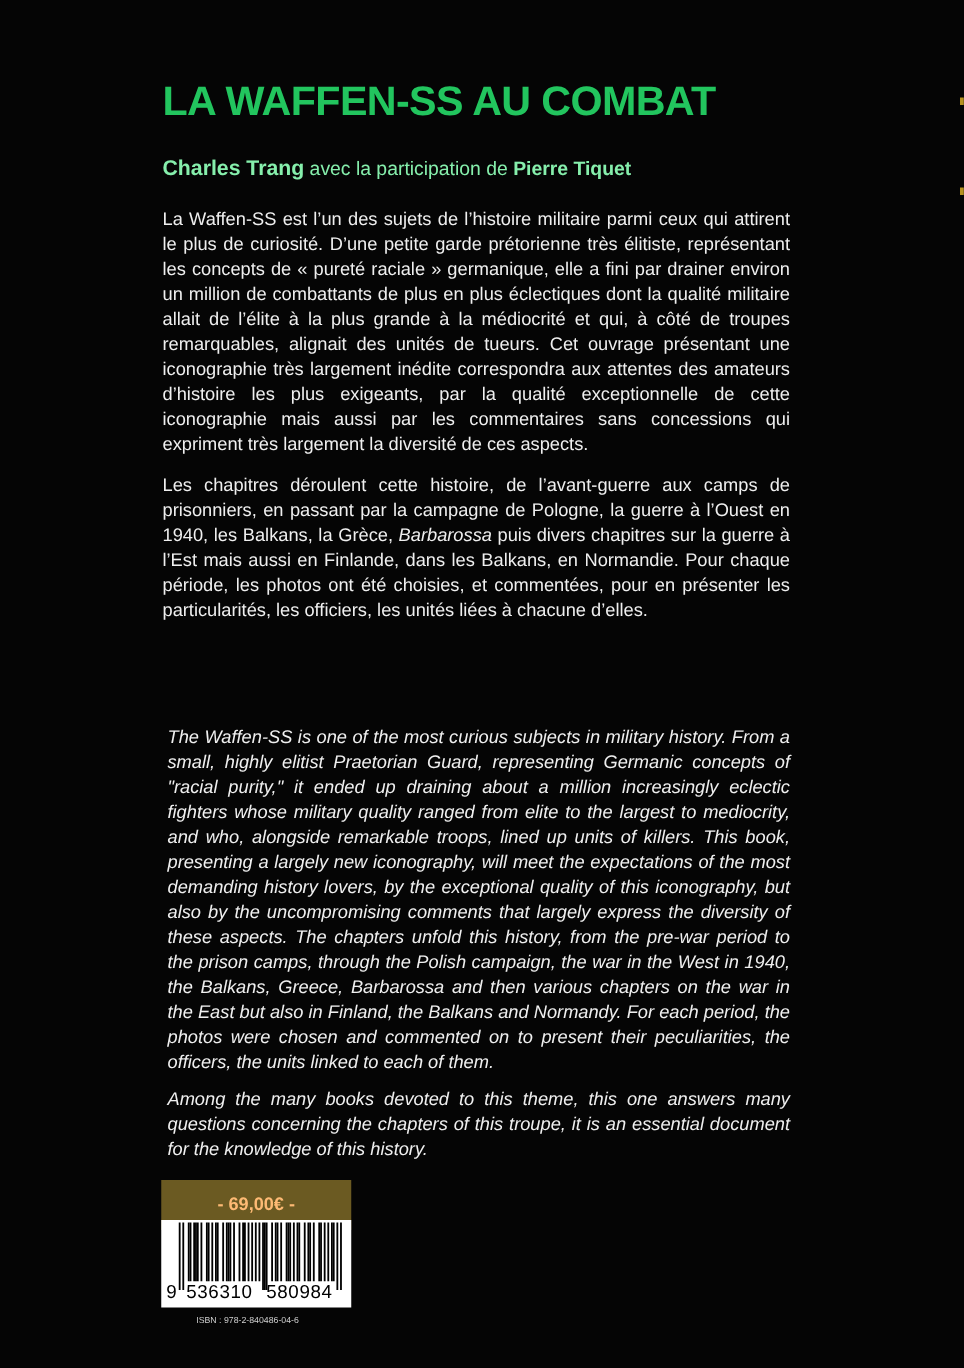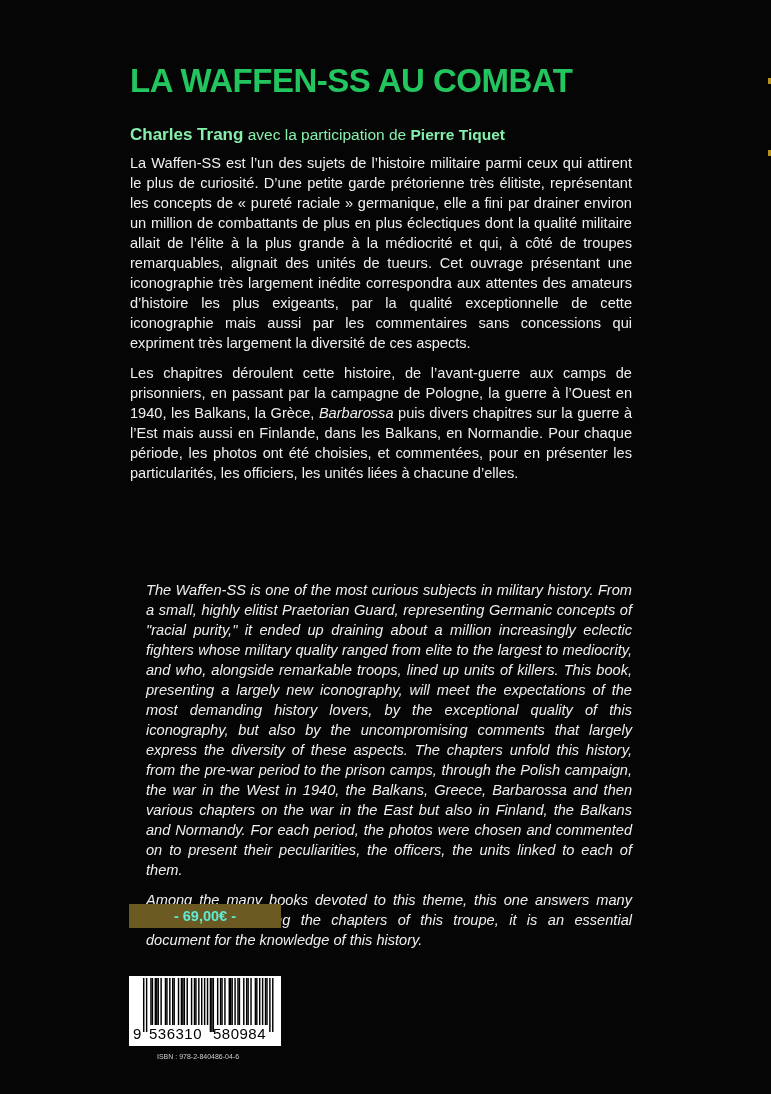--- a/index.html
+++ b/index.html
@@ -23,27 +23,27 @@
     font-family: "Liberation Sans", sans-serif;
     font-size: 15.5px; color: #86efac; white-space: nowrap;
   }
   .authors .name { font-weight: bold; font-size: 17px; }
   .text {
     position: absolute; left: 130px; width: 502px;
     font-family: "Liberation Sans", sans-serif;
     font-size: 14.6px; line-height: 20px;
     text-align: justify; color: #efefef;
   }
-  .text p { margin: 0 0 10px 0; }
+  .text p { margin: 13px 0 10px 0; }
   .fr { top: 153px; }
   .en { top: 580px; font-style: italic; }
-  .en p { margin: 0 0 10px 16px; }
+  .en p { margin: 0 0 10px 4px; }
   .price-box {
-    position: absolute; left: 129px; top: 904px; width: 152px; height: 24px;
-    background: #6b5a22; color: #5eead4;
+    position: absolute; left: 129px; top: 944px; width: 152px; height: 40px;
+    background: #6b5a22; color: #fdba74;
     font-family: "Liberation Sans", sans-serif;
     font-weight: bold; font-size: 14.5px;
     display: flex; align-items: center; justify-content: center;
   }
   .barcode-box {
     position: absolute; left: 129px; top: 976px; width: 152px; height: 70px;
     background: #ffffff;
   }
   .barcode-box svg { position: absolute; left: 0; top: 0; }
   .bc-digit {

